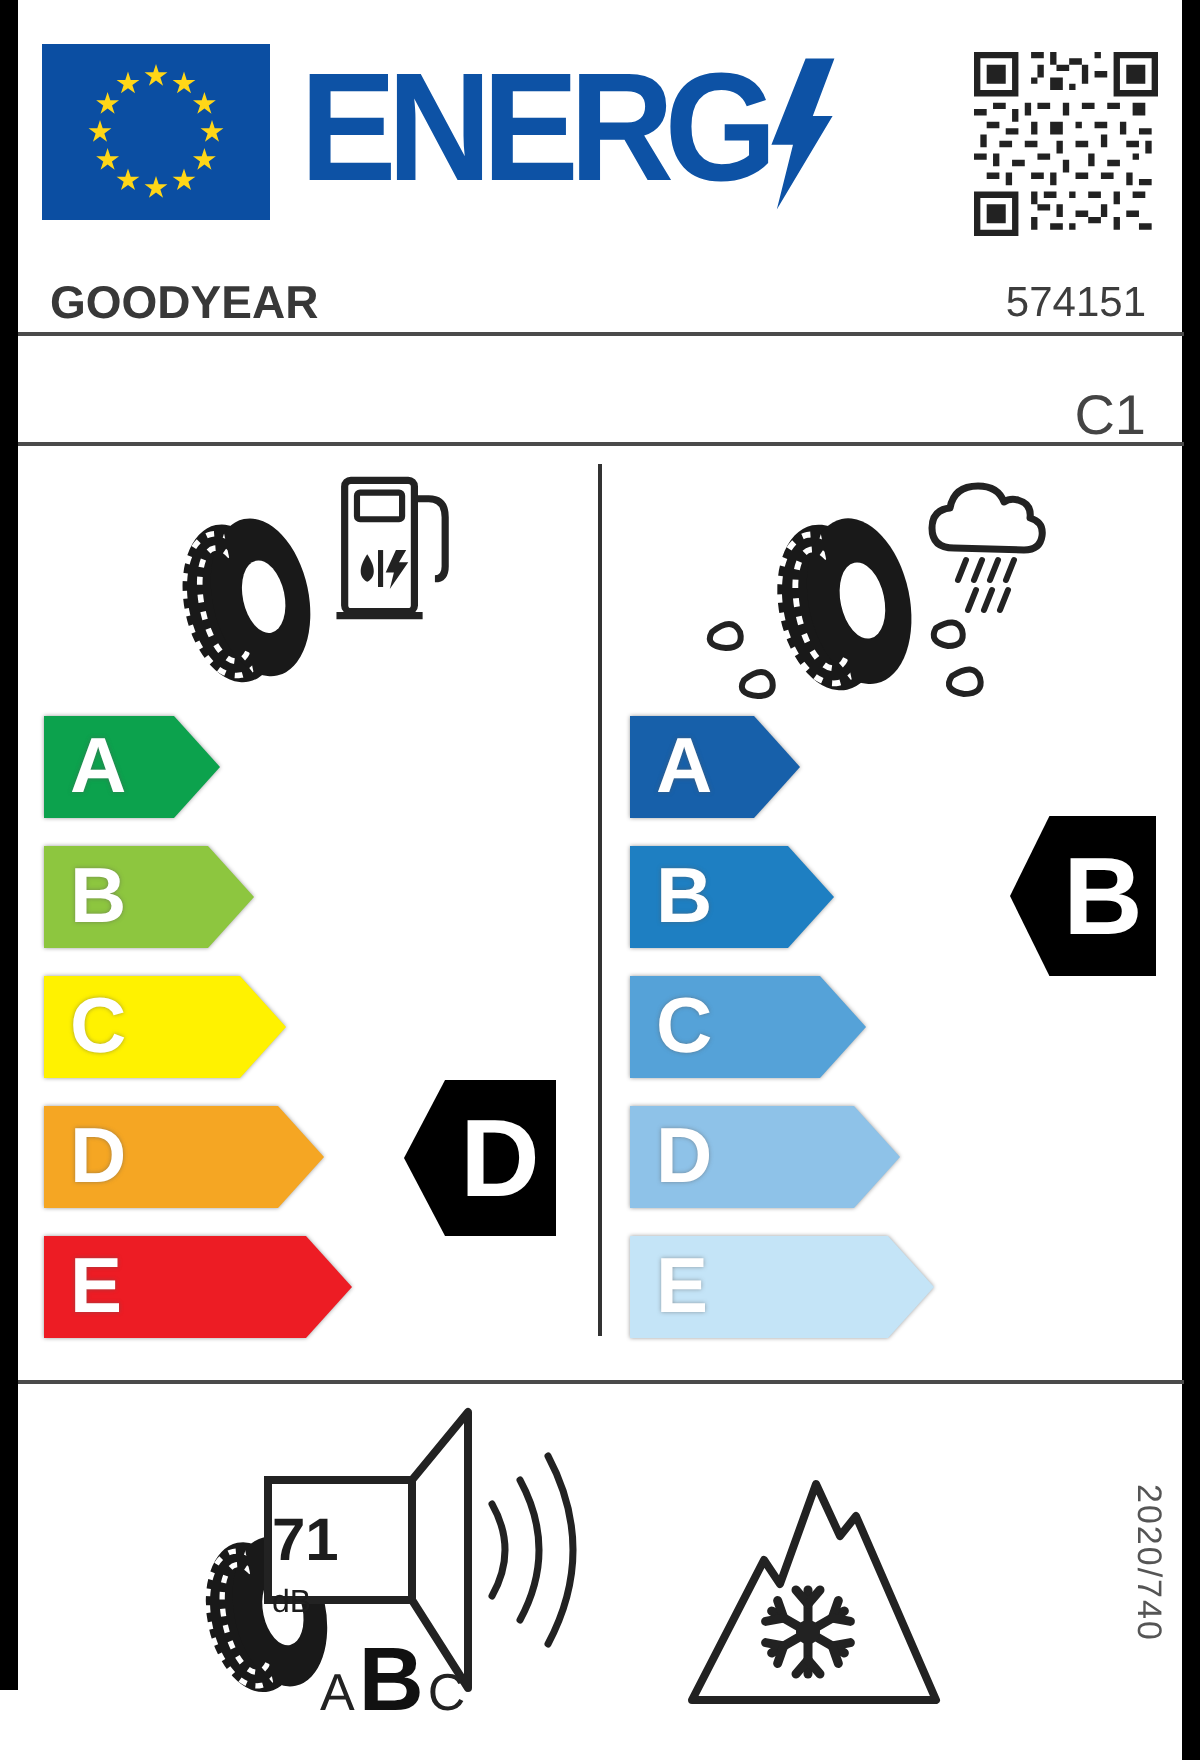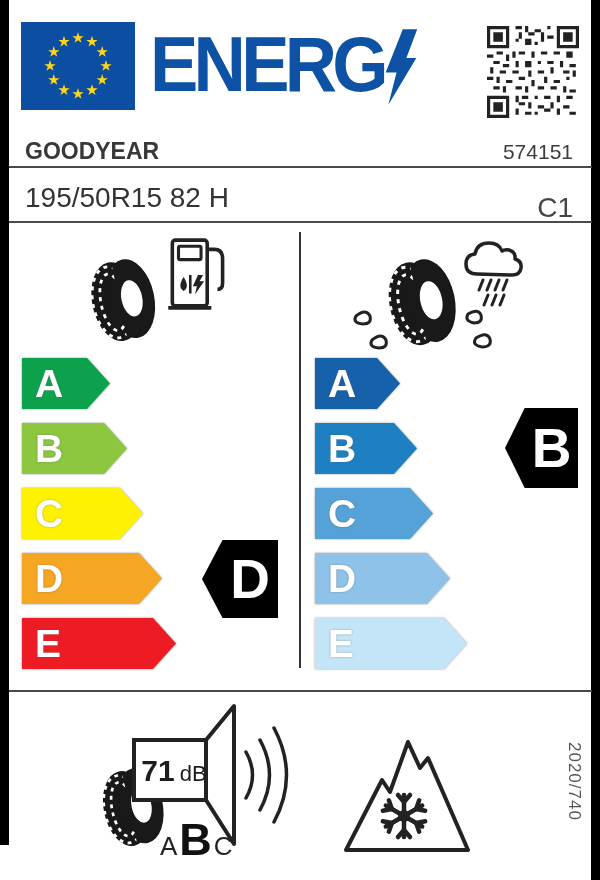--- a/index.html
+++ b/index.html
@@ -60,23 +60,23 @@
   .badge {
     position:absolute; color:#fff; display:flex; align-items:center; justify-content:center;
     clip-path:polygon(0 50%, 27% 0, 100% 0, 100% 100%, 27% 100%);
   }
   .badge span { font-size:55px; font-weight:700; padding-left:20px; line-height:1; }
   #fuel-badge { left:202px; top:540px; width:76px; height:78px; }
   #wet-badge  { left:505px; top:408px; width:73px; height:80px; }
 
   
   #db-box { position:absolute; left:136px; top:754px; width:76px; text-align:left;
-    display:flex; align-items:baseline; justify-content:center; gap:5px; }
+    display:flex; align-items:baseline; justify-content:center; gap:5px;flex-direction:column; }
   #db-value { font-size:30px; font-weight:700; color:#1d1d1d; }
-  #db-unit  { font-size:22px; color:#1d1d1d; }
+  #db-unit  { font-size:16px; color:#1d1d1d; }
   #abc { position:absolute; left:160px; top:814px; display:flex; align-items:baseline; gap:2px; color:#222; }
   #abc .small { font-size:26px; }
   #abc .big { font-size:45px; font-weight:700; color:#111; }
 
   #regulation {
     position:absolute; right:16px; top:742px; height:110px;
     writing-mode:vertical-rl; font-size:17px; color:#555; letter-spacing:1px;
   }
 </style>
 </head>
@@ -134,21 +134,20 @@
       <path fill-rule="evenodd" d="M0 0h7v7h-7zM1 1h5v5h-5zM2 2h3v3h-3z"></path>
       <path fill-rule="evenodd" d="M22 0h7v7h-7zM23 1h5v5h-5zM24 2h3v3h-3z"></path>
       <path fill-rule="evenodd" d="M0 22h7v7h-7zM1 23h5v5h-5zM2 24h3v3h-3z"></path>
       <path d="M9 0h2v1h-2zM12 0h1v2h-1zM15 1h2v1h-2zM19 0h1v1h-1zM10 2h1v2h-1zM13 2h2v1h-2zM17 2h1v3h-1zM9 4h1v1h-1zM12 4h2v2h-2zM15 5h1v1h-1zM19 3h2v1h-2zM8 8h1v2h-1zM0 9h2v1h-2zM3 8h2v1h-2zM6 9h1v2h-1zM10 8h2v1h-2zM14 8h1v2h-1zM17 8h2v1h-2zM21 8h2v1h-2zM25 8h2v2h-2zM2 11h2v1h-2zM5 12h2v1h-2zM9 11h1v2h-1zM12 11h2v2h-2zM16 11h1v1h-1zM19 11h2v1h-2zM23 11h1v2h-1zM26 12h2v1h-2zM1 13h1v2h-1zM4 14h2v1h-2zM8 14h2v1h-2zM13 14h1v2h-1zM16 14h2v1h-2zM20 13h1v2h-1zM24 14h2v1h-2zM27 14h1v2h-1zM0 16h2v1h-2zM3 16h1v2h-1zM6 17h2v1h-2zM10 16h2v1h-2zM14 17h1v2h-1zM18 16h1v2h-1zM21 17h2v1h-2zM25 16h1v1h-1zM2 19h2v1h-2zM5 19h1v2h-1zM9 19h2v1h-2zM12 19h1v2h-1zM16 19h2v1h-2zM20 19h2v1h-2zM24 19h1v2h-1zM26 20h2v1h-2zM9 22h1v2h-1zM11 22h2v1h-2zM15 22h1v1h-1zM18 22h2v1h-2zM22 22h1v2h-1zM25 22h2v1h-2zM10 24h2v1h-2zM13 24h1v2h-1zM16 25h2v1h-2zM20 24h1v2h-1zM24 25h2v1h-2zM9 26h1v2h-1zM12 27h2v1h-2zM15 27h1v1h-1zM18 26h2v1h-2zM22 26h1v2h-1zM26 27h2v1h-2z"></path>
     </g>
   </svg>
 
   <div id="brand-name">GOODYEAR</div>
   <div id="article-number">574151</div>
   <div id="line1" class="hline"></div>
-  <div id="size-text">195/50R15 82 H</div>
   <div id="class-text">C1</div>
   <div id="line2" class="hline"></div>
   <div id="vdivider"></div>
 
   <svg id="fuel-tire" class="pict" viewBox="0 0 100 120">
       <use href="#tire-sym"></use>
     </svg>
   <svg id="pump" class="pict" viewBox="0 0 64 78">
     <rect x="6" y="6" width="34" height="64" rx="3" fill="#fff" stroke="#222" stroke-width="3.5"></rect>
     <rect x="12" y="12" width="22" height="13" rx="1.5" fill="#fff" stroke="#222" stroke-width="3"></rect>

